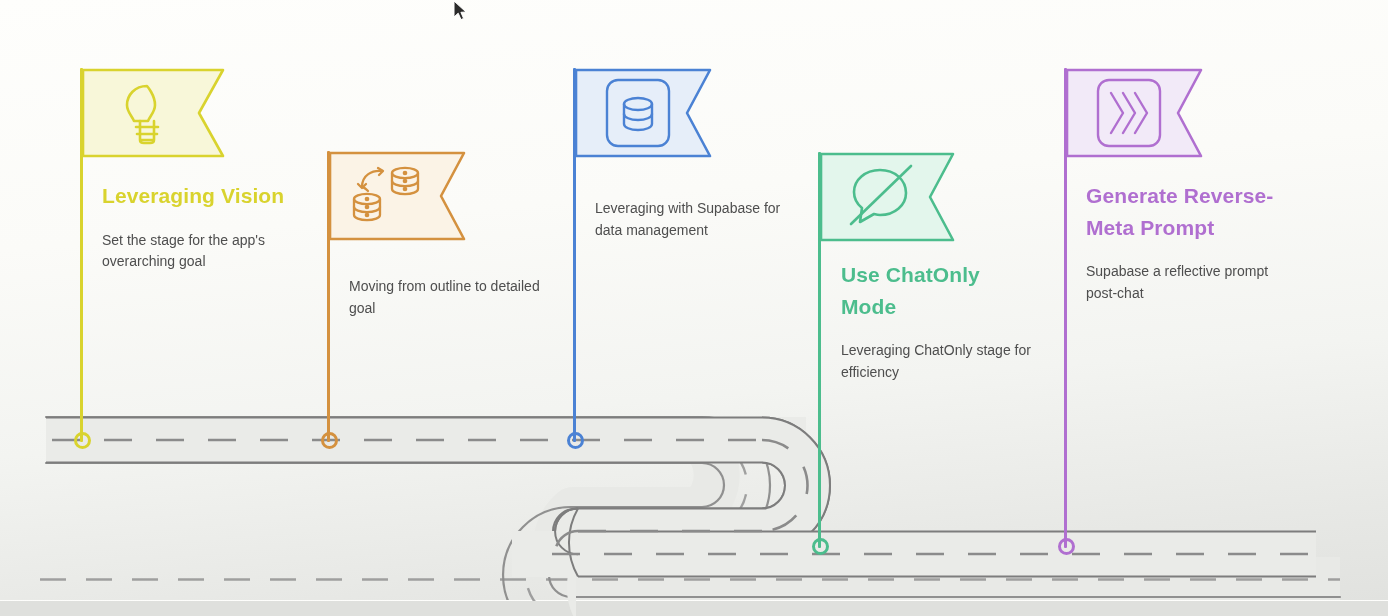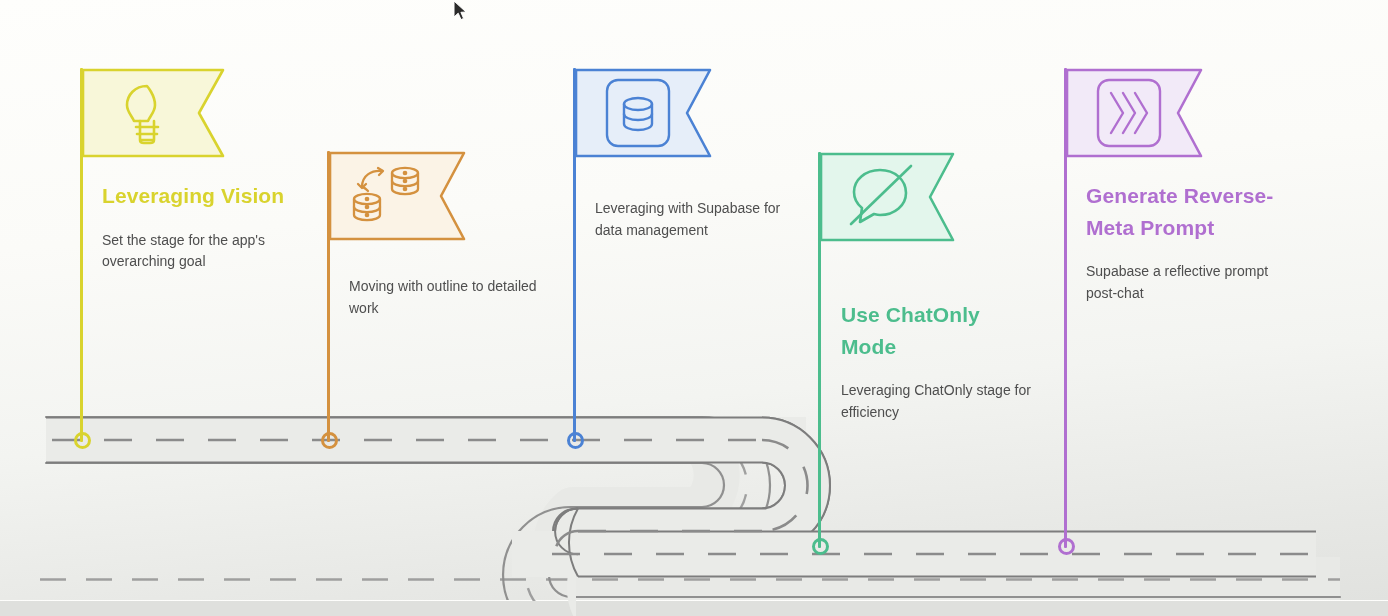--- a/index.html
+++ b/index.html
@@ -204,21 +204,21 @@
           <circle cx="13" cy="22" r="1.2" fill="#d4913f"></circle>
         </g>
 
         <path d="M10 20 C10 8 20 3 30 4"></path>
         <path d="M26 1 L31 4 L27 8"></path>
         <path d="M16 24 C12 20 10 20 10 20"></path>
         <path d="M14 17 L10 21 L6 17"></path>
       </g>
     </svg>
     <div class="flagtext" style="left:349px;top:258px;width:196px;">
-      <p class="mdesc" style="margin-top:18px;">Moving with outline to detailed work</p>
+      <p class="mdesc" style="margin-top:18px;">Moving from outline to detailed goal</p>
     </div>
     <svg class="marker" style="left:319px;top:430px;" width="21" height="21" viewBox="0 0 21 21">
       <circle cx="10.5" cy="10.5" r="7" fill="none" stroke="#d4913f" stroke-width="3"></circle>
     </svg>
   </div>
 
   <div class="milestone">
     <div class="pole" style="left:573px;top:68px;height:374px;background:#4b82d4;"></div>
     <svg class="flag" style="left:574px;top:68px;" width="138" height="90" viewBox="0 0 138 90">
       <path d="M2 2 H136 L113 45 L136 88 H2 Z" fill="#e6eef9" stroke="#4b82d4" stroke-width="2.6" stroke-linejoin="round"></path>
@@ -242,21 +242,21 @@
   <div class="milestone">
     <div class="pole" style="left:818px;top:152px;height:396px;background:#4cbd8d;"></div>
     <svg class="flag" style="left:819px;top:152px;" width="136" height="90" viewBox="0 0 136 90">
       <path d="M2 2 H134 L111 45 L134 88 H2 Z" fill="#e3f6ec" stroke="#4cbd8d" stroke-width="2.6" stroke-linejoin="round"></path>
       <g stroke="#4cbd8d" stroke-width="2.6" fill="none" stroke-linecap="round" stroke-linejoin="round" transform="translate(30,14)">
         <path d="M31 4 C16 4 5 14 5 26 C5 32 8 38 13 42 L11 56 L25 48
                  C27 48.5 29 49 31 49 C46 49 57 39 57 27 C57 14 46 4 31 4 Z"></path>
         <line x1="2" y1="58" x2="62" y2="0"></line>
       </g>
     </svg>
-    <div class="flagtext" style="left:841px;top:259px;width:200px;margin-top:40px;">
+    <div class="flagtext" style="left:841px;top:259px;width:200px;">
       <p class="mtitle" style="color:#4cbd8d;">Use ChatOnly Mode</p>
       <p class="mdesc" style="margin-top:18px;">Leveraging ChatOnly stage for efficiency</p>
     </div>
     <svg class="marker" style="left:810px;top:536px;" width="21" height="21" viewBox="0 0 21 21">
       <circle cx="10.5" cy="10.5" r="7" fill="none" stroke="#4cbd8d" stroke-width="3"></circle>
     </svg>
   </div>
 
   <div class="milestone">
     <div class="pole" style="left:1064px;top:68px;height:480px;background:#b06fd0;"></div>

